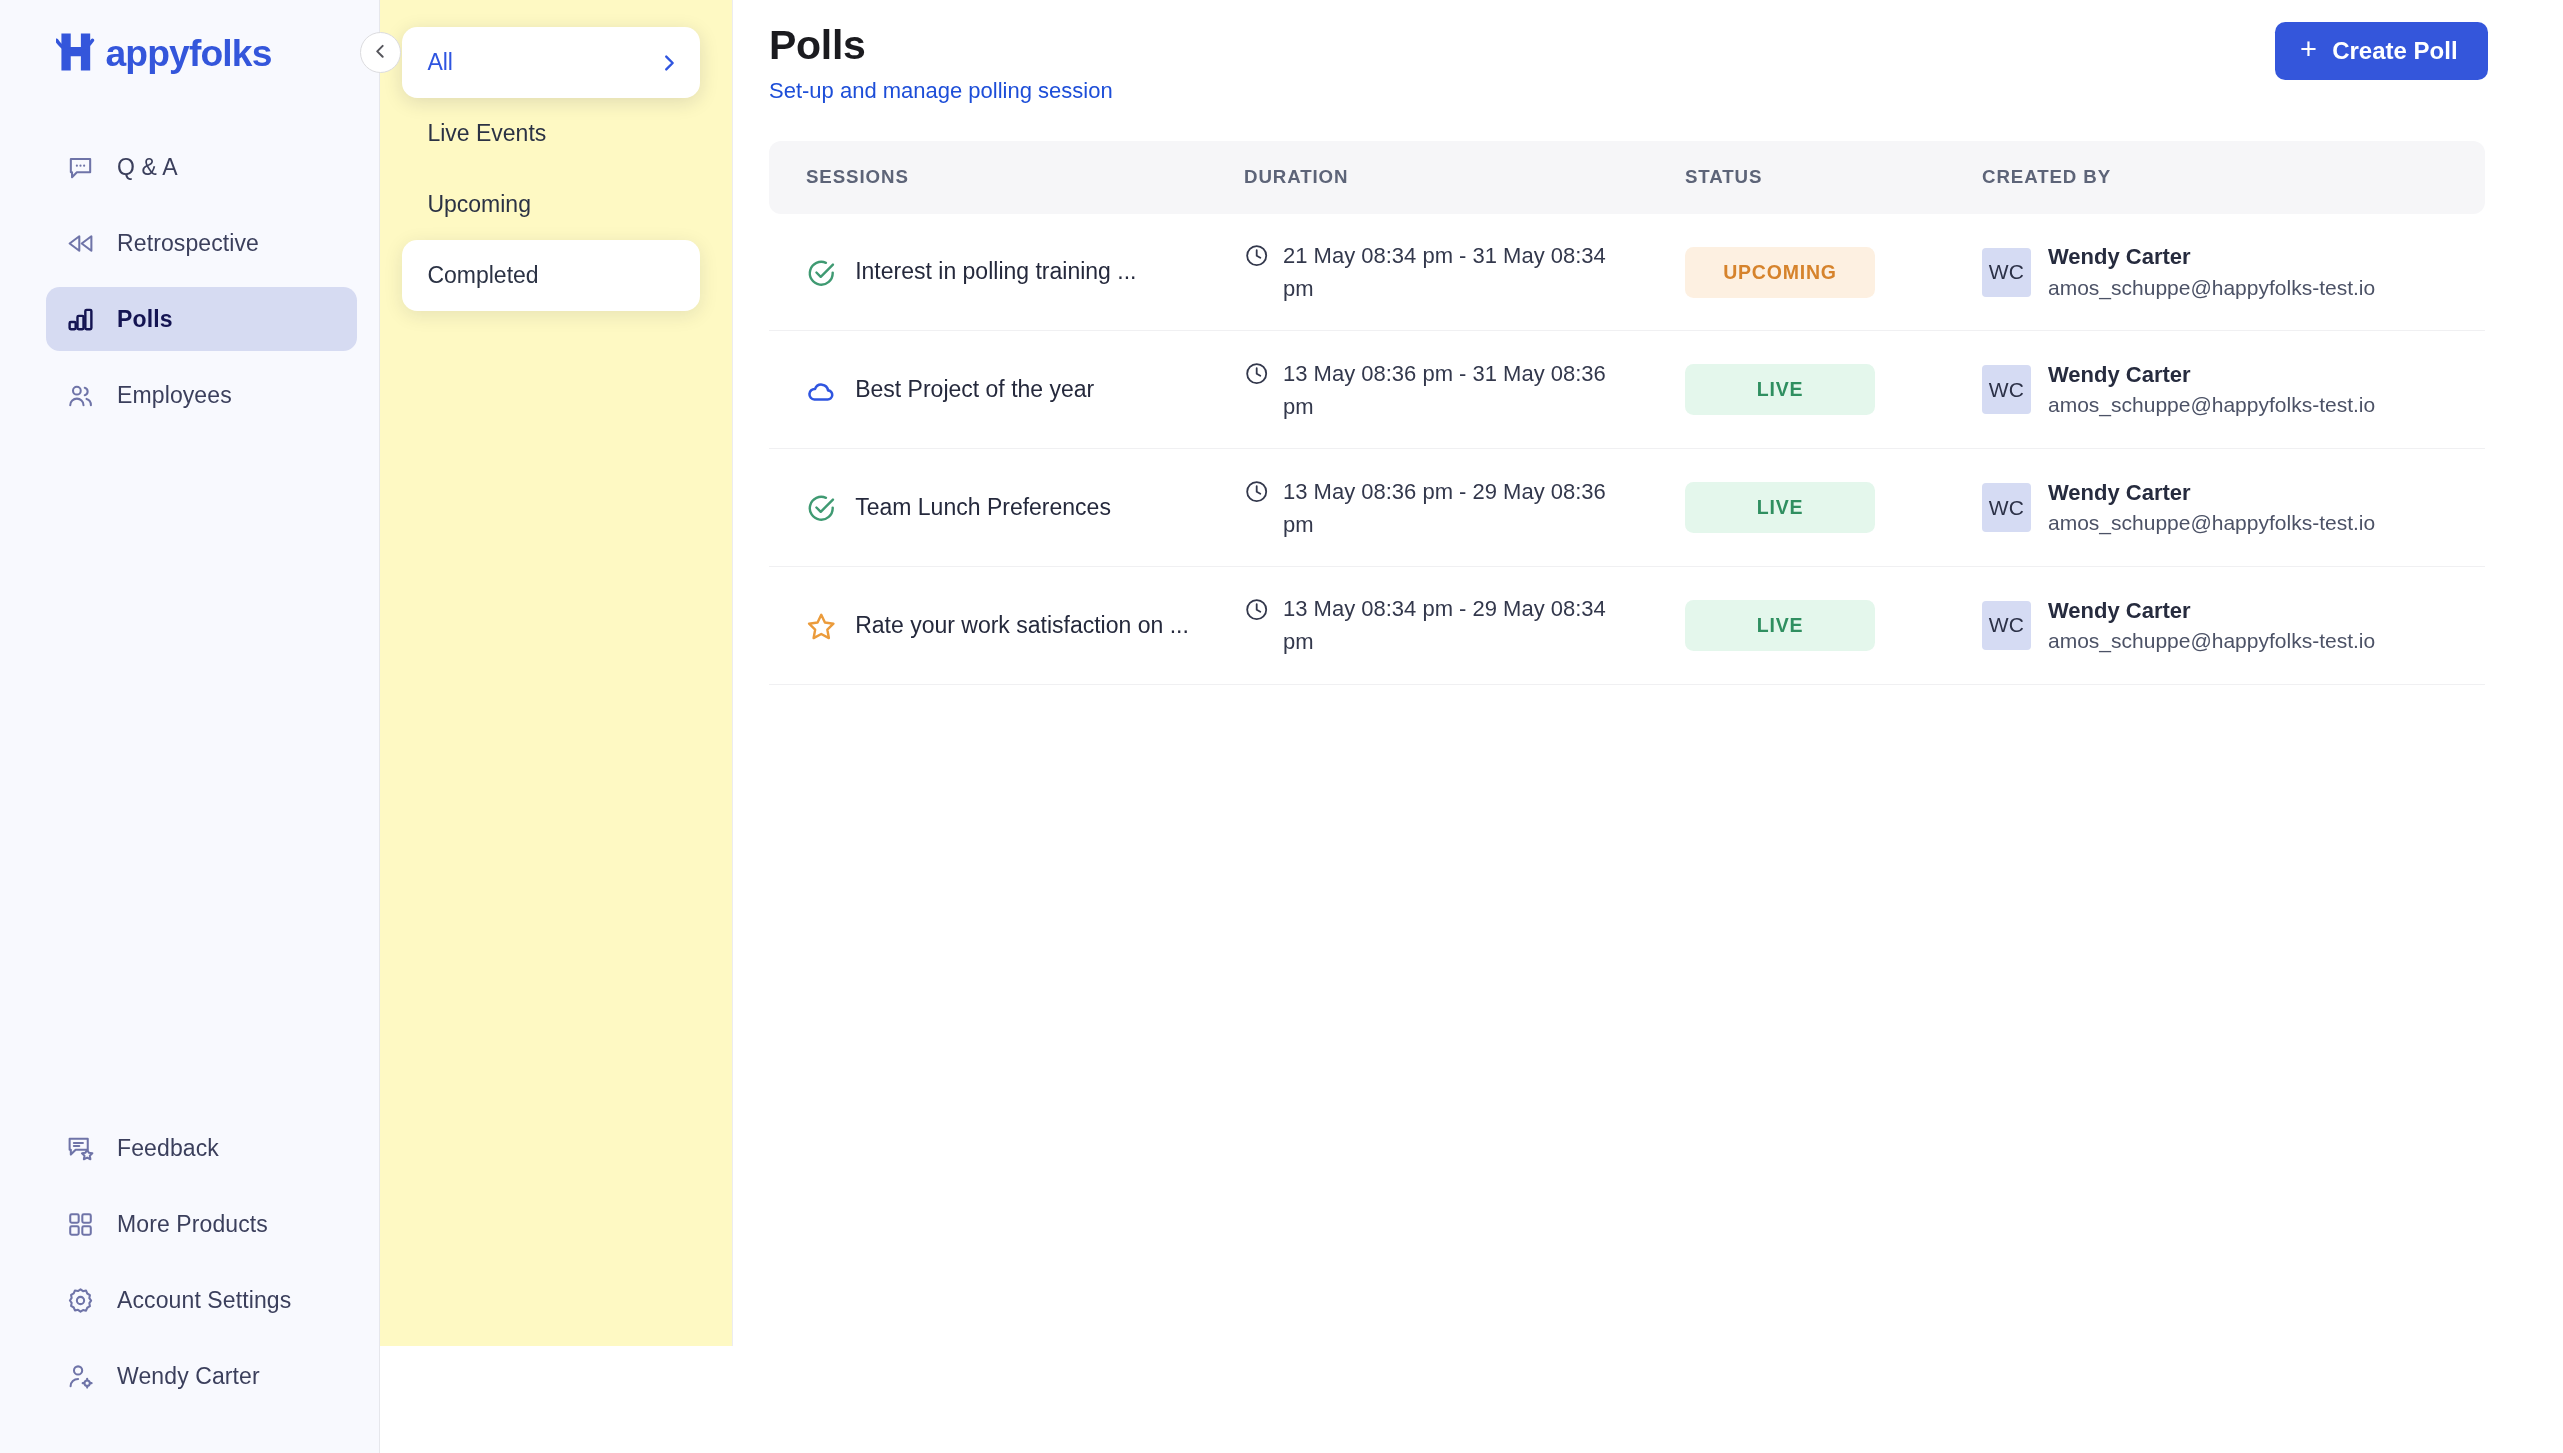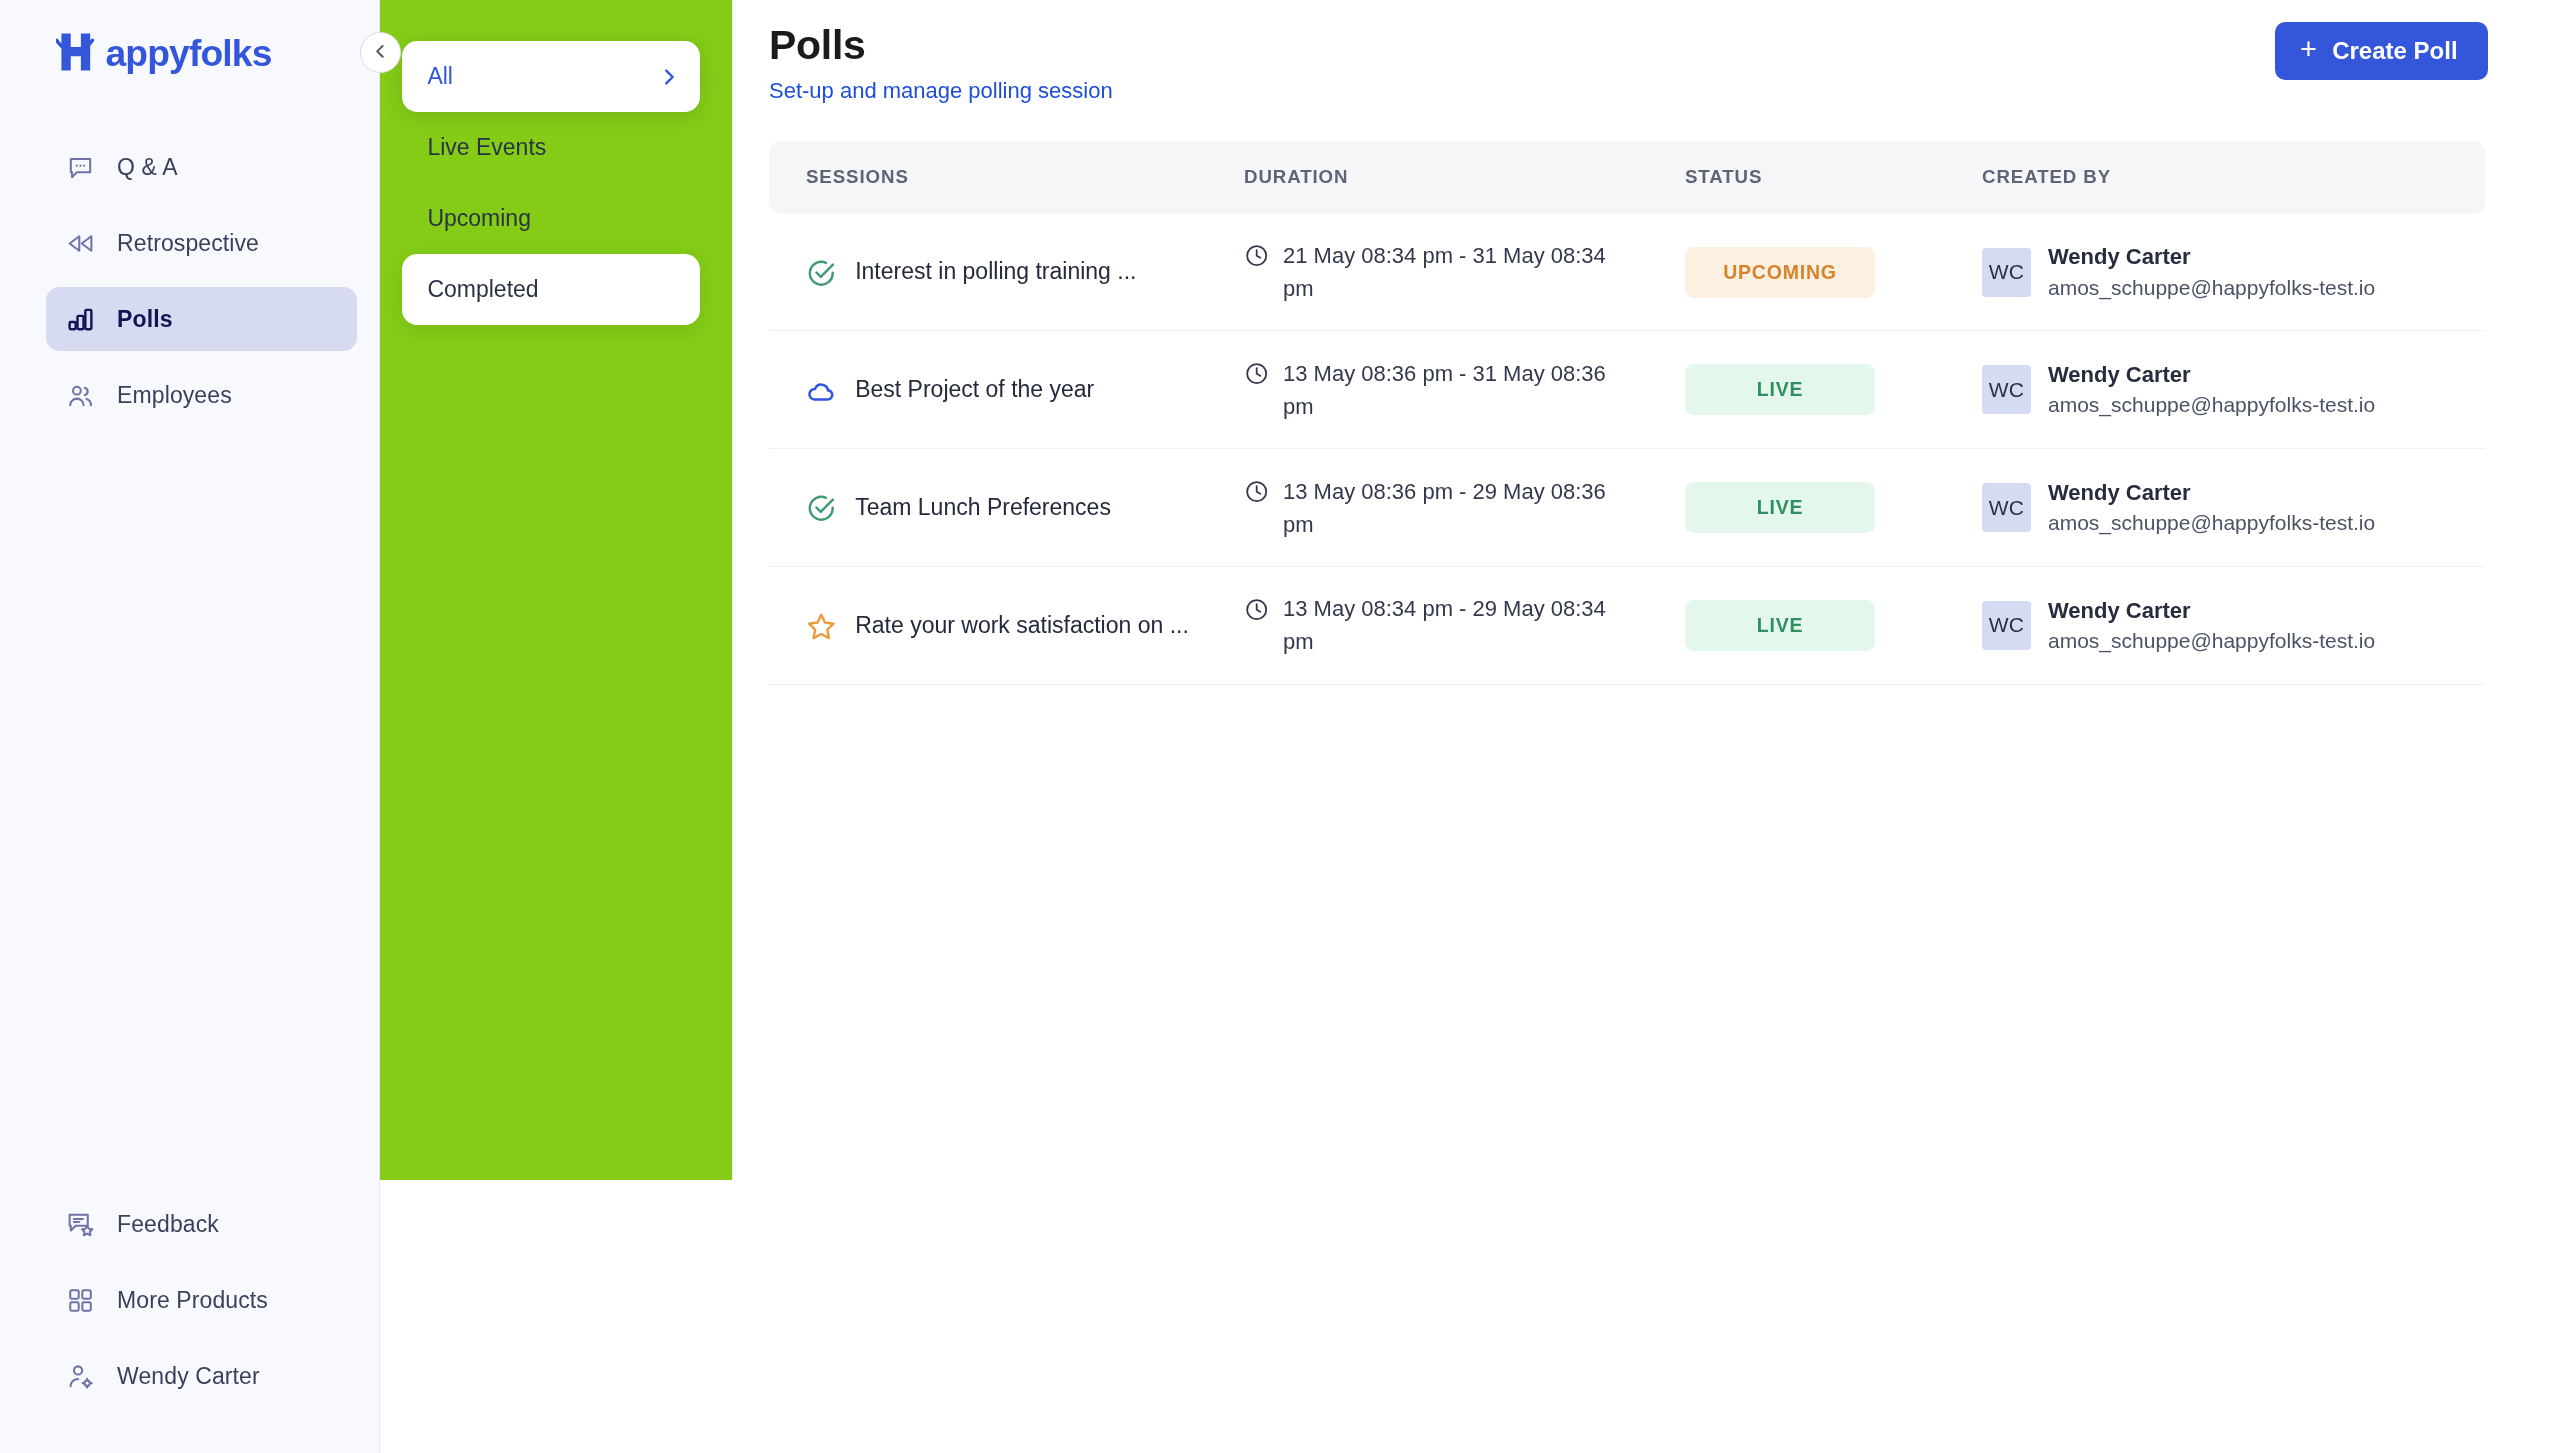--- a/index.html
+++ b/index.html
@@ -82,24 +82,24 @@
     display: flex; align-items: center; justify-content: center;
     cursor: pointer;
     z-index: 6;
   }
 
   
   .filter-panel {
     position: relative;
     width: 353px;
     flex: 0 0 353px;
-    height: 1180px;
-    background: #84cc16;
+    height: 1346px;
+    background: #fef9c3;
     border-right: 1.7px solid #ececf0;
-    padding: 41px 0 0 0;
+    padding: 27px 0 0 0;
   }
   .filter-item {
     position: relative;
     margin: 0 32px 0 22px;
     height: 71px;
     border-radius: 15.3px;
     display: flex;
     align-items: center;
     justify-content: space-between;
     padding: 0 20.4px 0 25.4px;
@@ -344,20 +344,29 @@
           <svg width="29" height="29" viewBox="0 0 24 24" fill="none" stroke="#6f74a8" stroke-width="1.7">
             <rect x="3.5" y="3.5" width="7" height="7" rx="1.2"></rect>
               <rect x="13.5" y="3.5" width="7" height="7" rx="1.2"></rect>
             <rect x="3.5" y="13.5" width="7" height="7" rx="1.2"></rect>
               <rect x="13.5" y="13.5" width="7" height="7" rx="1.2"></rect>
           </svg>
         </span>
         <span class="nv-label">More Products</span>
       </div>
 
+      <div class="nav-item">
+        <span class="nv-icon">
+          <svg width="29" height="29" viewBox="0 0 24 24" fill="none" stroke="#6f74a8" stroke-width="1.7" stroke-linejoin="round">
+            <path d="M12 2.8l2.1 1.5 2.5-.5 1 2.4 2.2 1.3-.5 2.5 1.5 2.1-1.5 2.1.5 2.5-2.2 1.3-1 2.4-2.5-.5L12 21.2l-2.1-1.5-2.5.5-1-2.4-2.2-1.3.5-2.5L3.2 12l1.5-2.1-.5-2.5L6.4 6.1l1-2.4 2.5.5z"></path>
+            <circle cx="12" cy="12" r="3"></circle>
+          </svg>
+        </span>
+        <span class="nv-label">Account Settings</span>
+      </div>
 
       <div class="nav-item">
         <span class="nv-icon">
           <svg width="29" height="29" viewBox="0 0 24 24" fill="none" stroke="#6f74a8" stroke-width="1.7" stroke-linecap="round" stroke-linejoin="round">
             <circle cx="10" cy="7" r="3.4"></circle>
               <path d="M3.8 20c0-3.6 2.8-6 6.2-6"></path>
             <circle cx="17.5" cy="17.5" r="2.2"></circle>
               <line x1="17.5" y1="13.8" x2="17.5" y2="15"></line>
               <line x1="17.5" y1="20" x2="17.5" y2="21.2"></line>
               <line x1="13.8" y1="17.5" x2="15" y2="17.5"></line>

